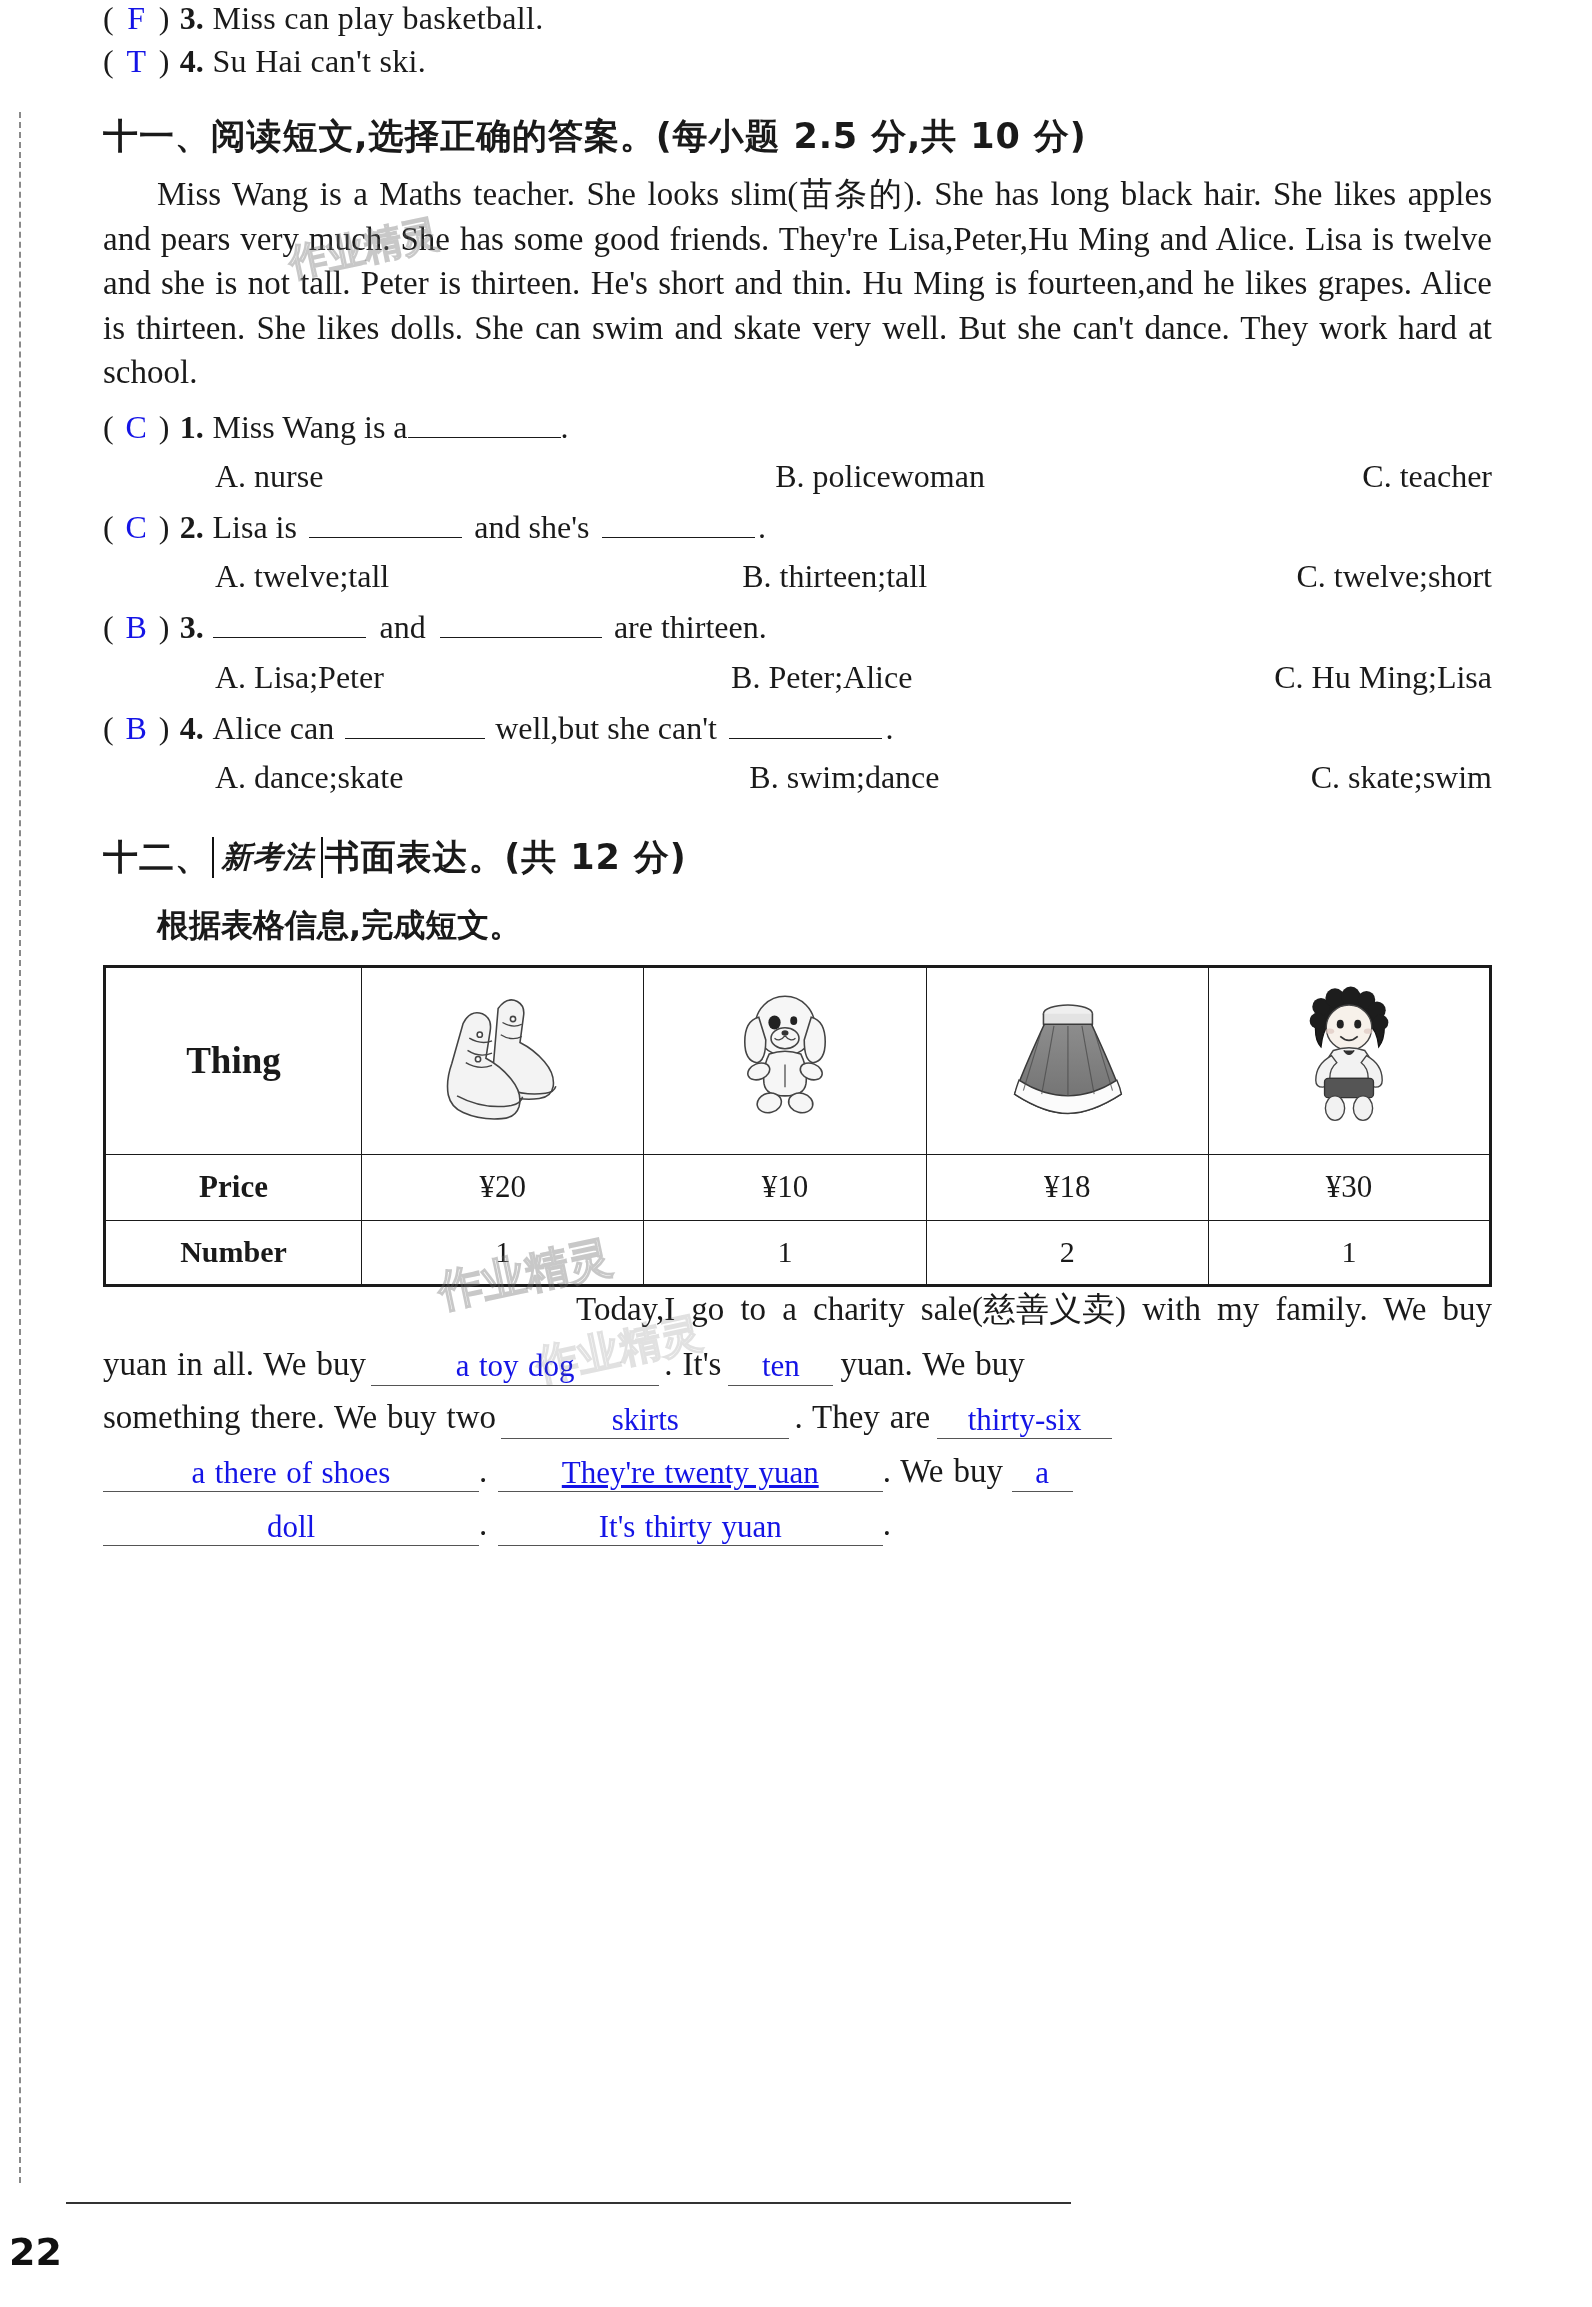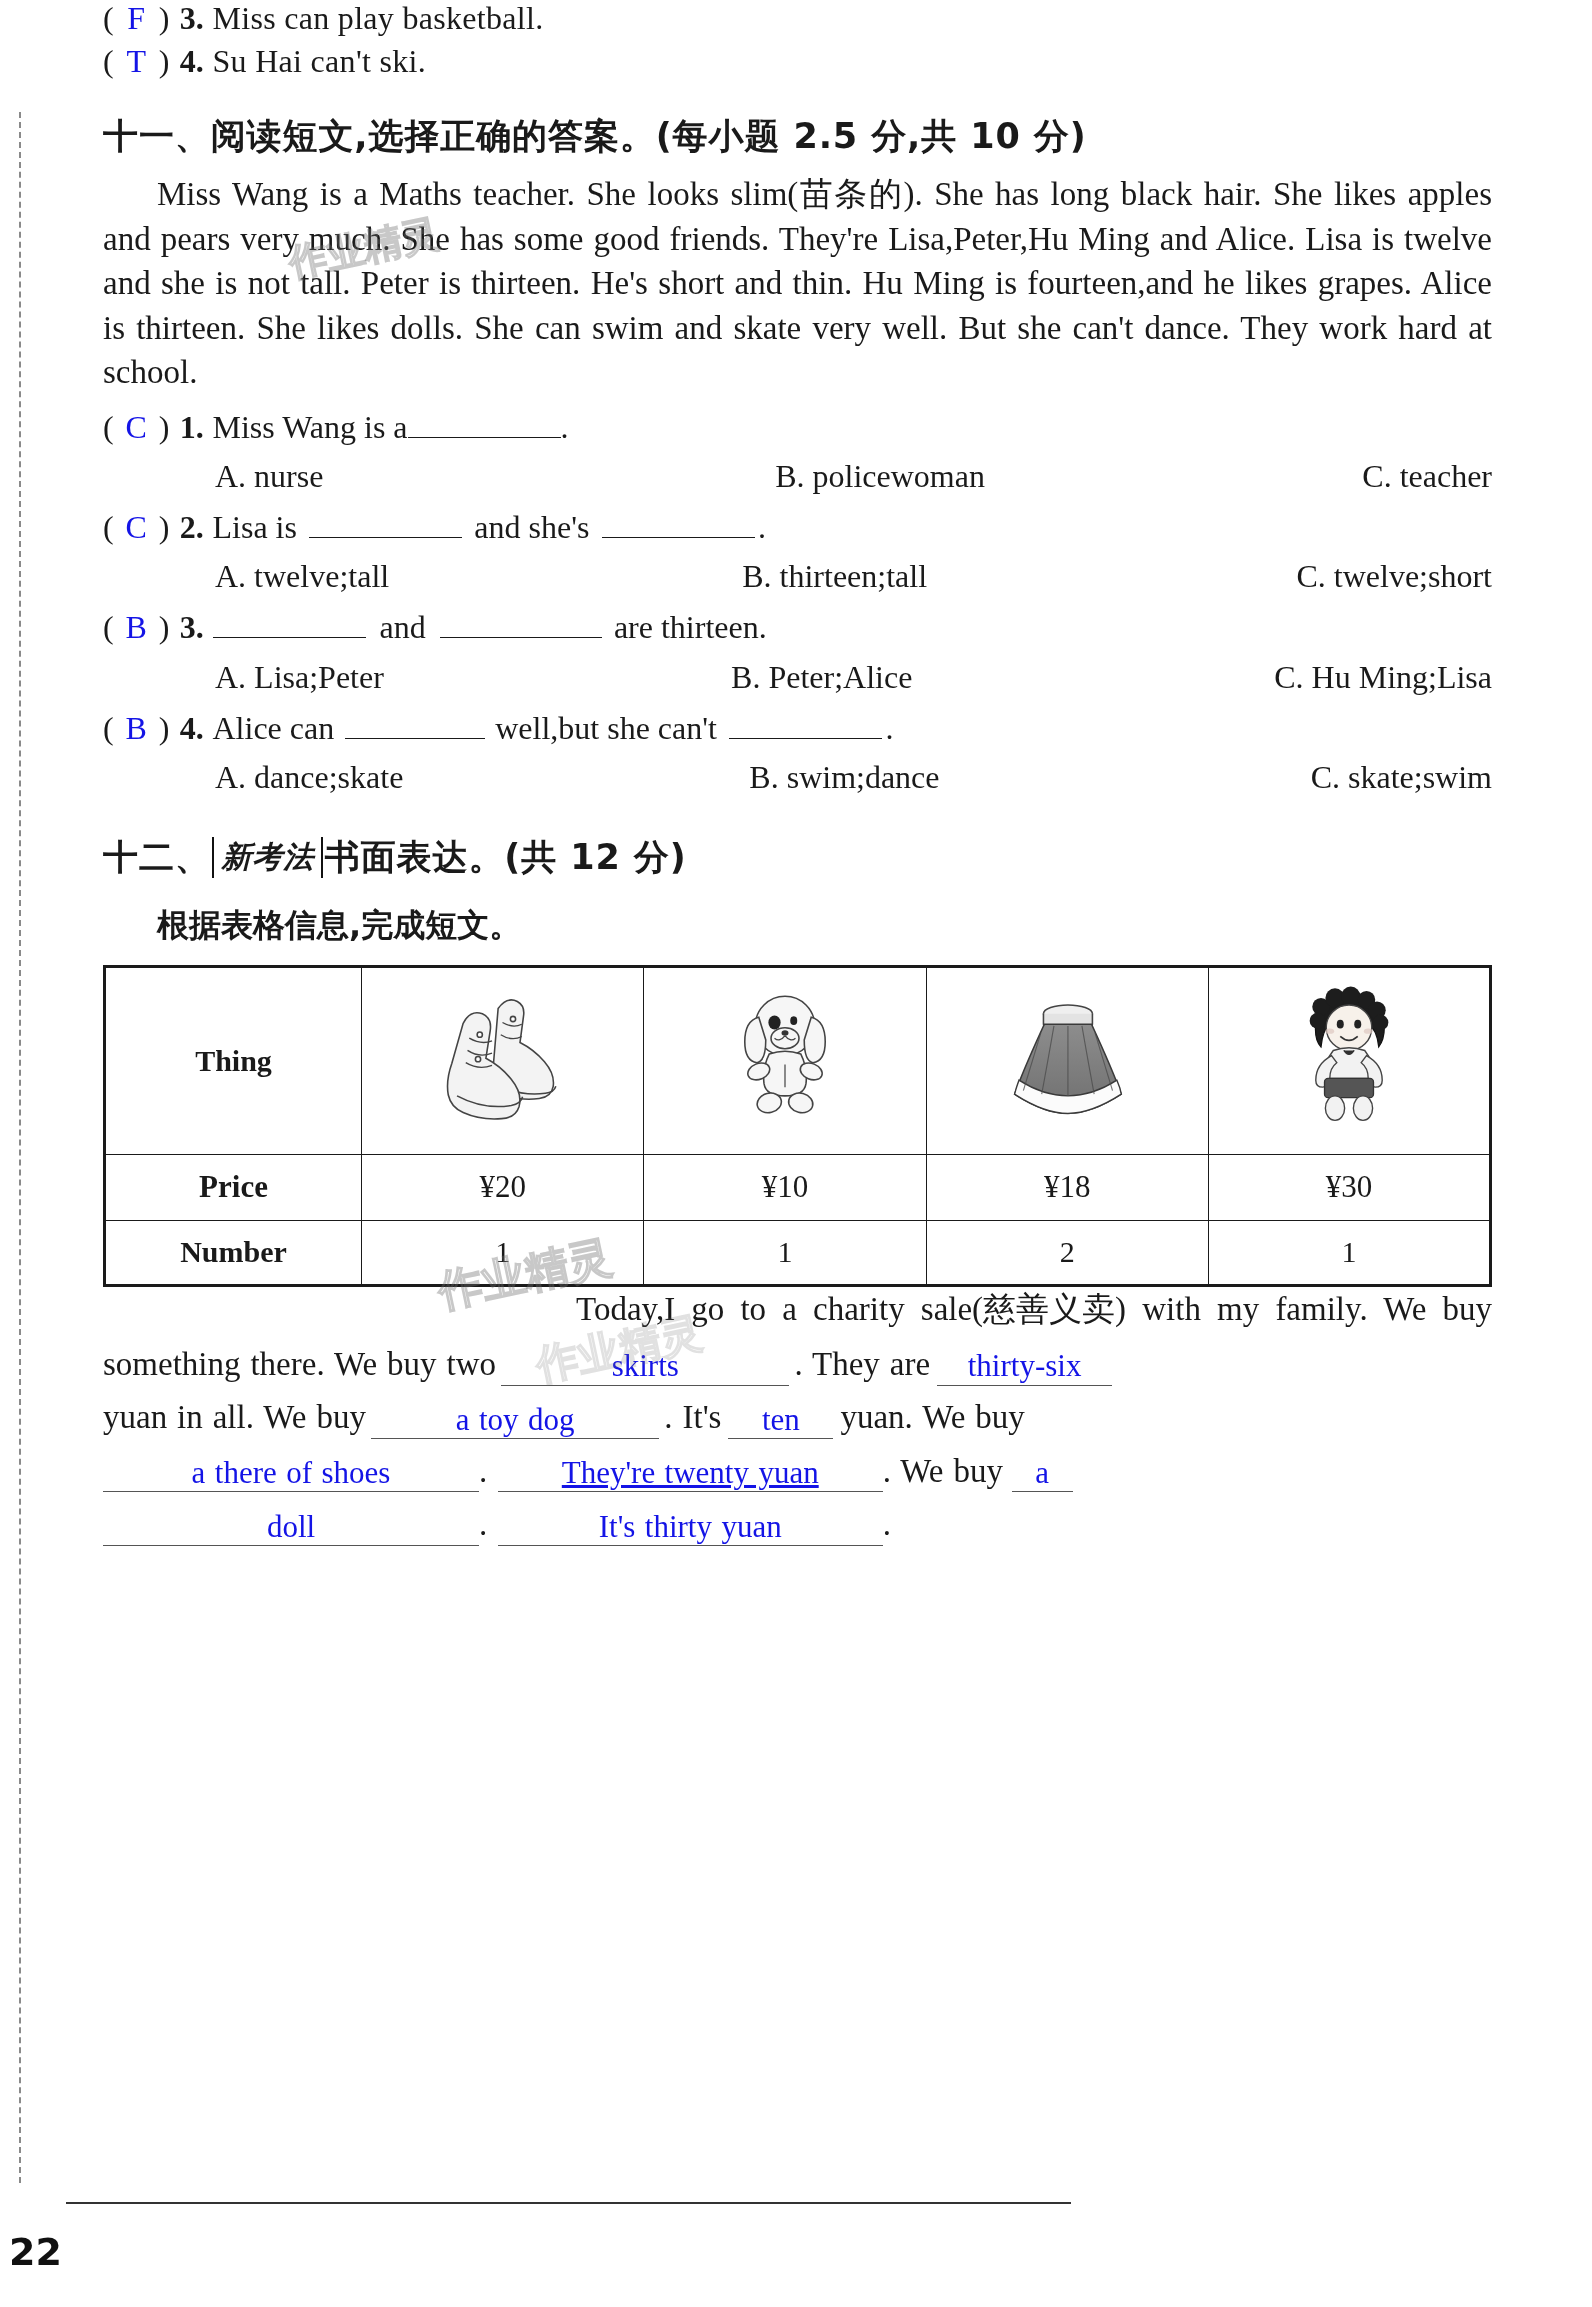--- a/index.html
+++ b/index.html
@@ -121,21 +121,21 @@
     table-layout:fixed;
   }
   table.info-table td{
     border:1.7px solid #1a1a1a;
     text-align:center;
     vertical-align:middle;
     font-family:"Liberation Serif", serif;
   }
   td.rowlabel{
     font-weight:700;
-    font-size:30px;
+    font-size:37px;
     width:253px;
   }
   tr.thing-row td{ height:175px; }
   tr.price-row td{ height:63px; font-size:31px; }
   tr.number-row td{ height:61px; font-size:30px; }
   .pic-cell{ padding:5.2px 0; }
   .pic-cell svg{ display:block; margin:0 auto; }
 
   
   .writing{
@@ -437,32 +437,32 @@
       </table>
 
     <div class="writing">
 
       <div class="wline" style="justify-content:space-between;">
         <span class="indent"></span>
         <span class="txt" style="word-spacing:7.9px;">Today,I go to a charity sale(慈善义卖) with my family. We buy</span>
       </div>
 
       <div class="wline2">
-        <span class="txt">something there. We buy two</span>
-        <span class="fillblank fb-skirts" style="margin:0 5.2px;">skirts</span>
-        <span class="txt">. They are</span>
-        <span class="fillblank fb-thirtysix" style="margin-left:7px;">thirty-six</span>
-      </div>
-
-      <div class="wline2">
         <span class="txt">yuan in all. We buy</span>
         <span class="fillblank fb-toydog" style="margin:0 5.2px;">a toy dog</span>
         <span class="txt">. It's</span>
         <span class="fillblank fb-ten" style="margin:0 7px;">ten</span>
         <span class="txt">yuan. We buy</span>
+      </div>
+
+      <div class="wline2">
+        <span class="txt">something there. We buy two</span>
+        <span class="fillblank fb-skirts" style="margin:0 5.2px;">skirts</span>
+        <span class="txt">. They are</span>
+        <span class="fillblank fb-thirtysix" style="margin-left:7px;">thirty-six</span>
       </div>
 
       <div class="wline2">
         <span class="fillblank fb-shoes">a there of shoes</span>
         <span class="txt">.</span>
         <span class="fillblank fb-twenty" style="margin-left:10.5px;text-decoration:underline;">They're twenty yuan</span>
         <span class="txt">. We buy</span>
         <span class="fillblank fb-a" style="margin-left:8.7px;">a</span>
       </div>
 

